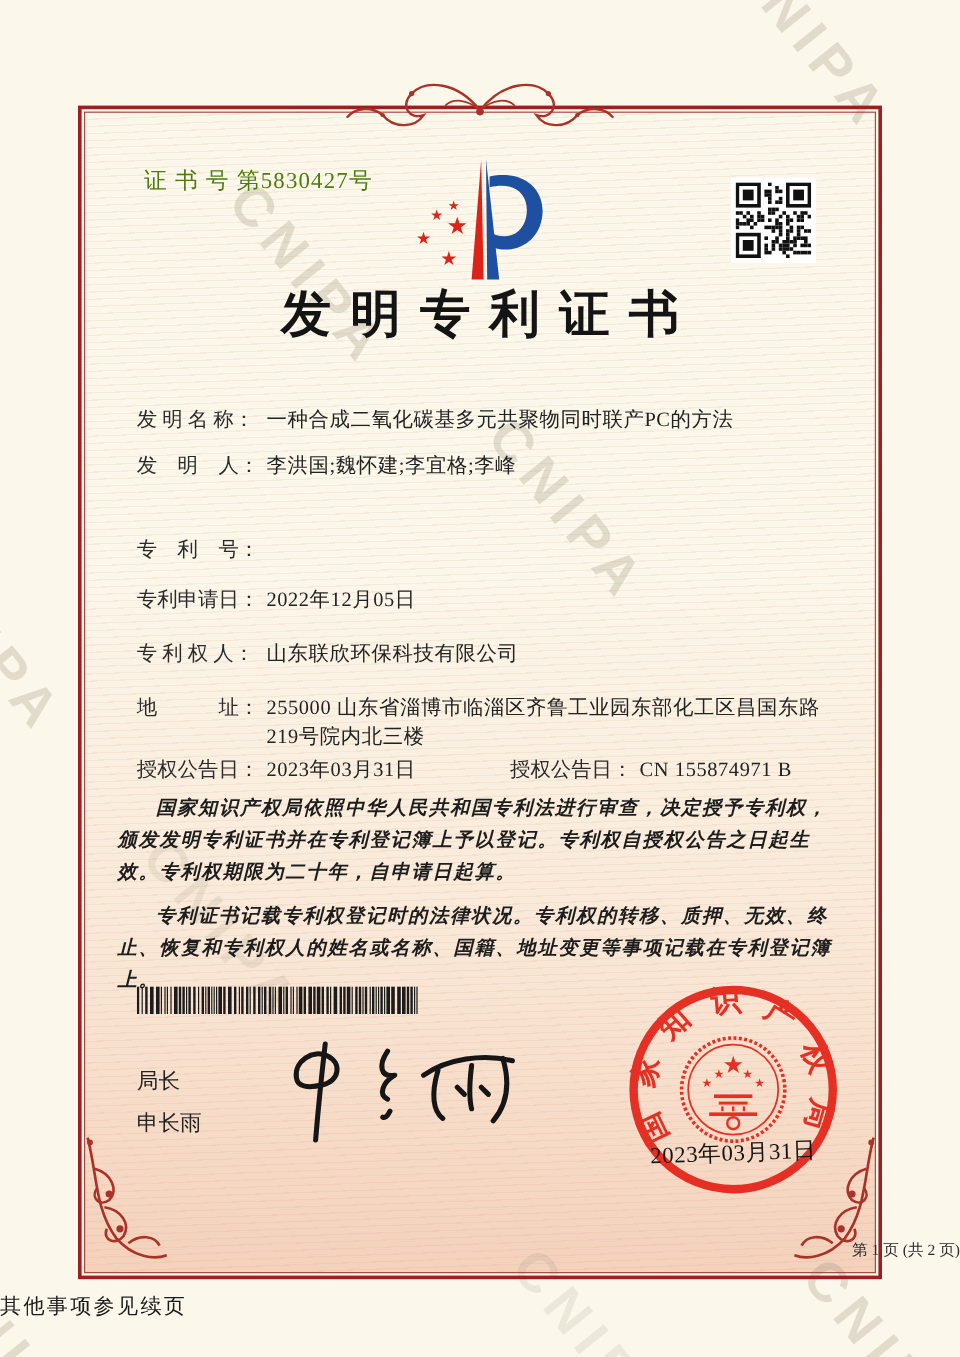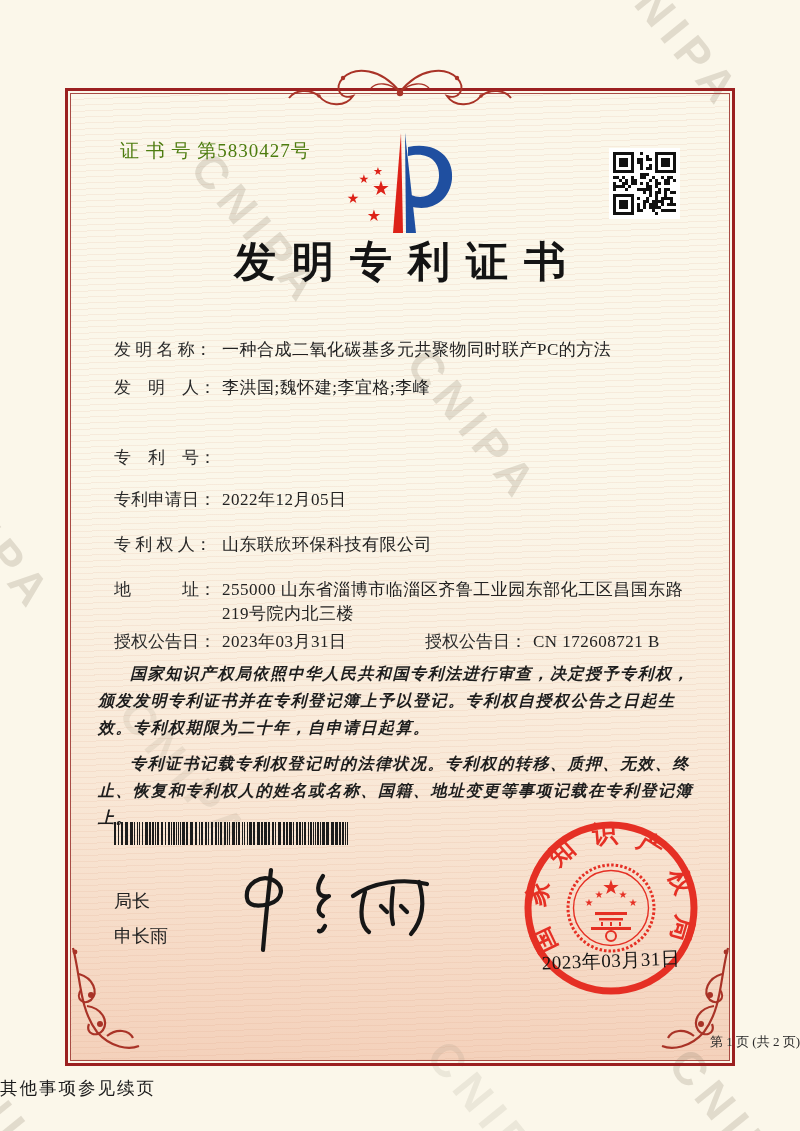--- a/index.html
+++ b/index.html
@@ -284,21 +284,21 @@
       </div>
       <div class="frow r5">
         <span class="flabel">地　　　址：</span>
         <span class="fvalue">255000 山东省淄博市临淄区齐鲁工业园东部化工区昌国东路219号院内北三楼</span>
       </div>
       <div class="frow r6">
         <span class="flabel">授权公告日：</span>
         <span class="fvalue">2023年03月31日</span>
         <span class="grant-right">
           <span class="flabel">授权公告日：</span>
-          <span class="fvalue">CN 172608721 B</span>
+          <span class="fvalue">CN 155874971 B</span>
         </span>
       </div>
     </div>
 
     <div class="paras">
       <p>国家知识产权局依照中华人民共和国专利法进行审查，决定授予专利权，颁发发明专利证书并在专利登记簿上予以登记。专利权自授权公告之日起生效。专利权期限为二十年，自申请日起算。</p>
       <p>专利证书记载专利权登记时的法律状况。专利权的转移、质押、无效、终止、恢复和专利权人的姓名或名称、国籍、地址变更等事项记载在专利登记簿上。</p>
     </div>
 
     <svg class="barcode" width="242" height="23" viewBox="0 0 242 23">

